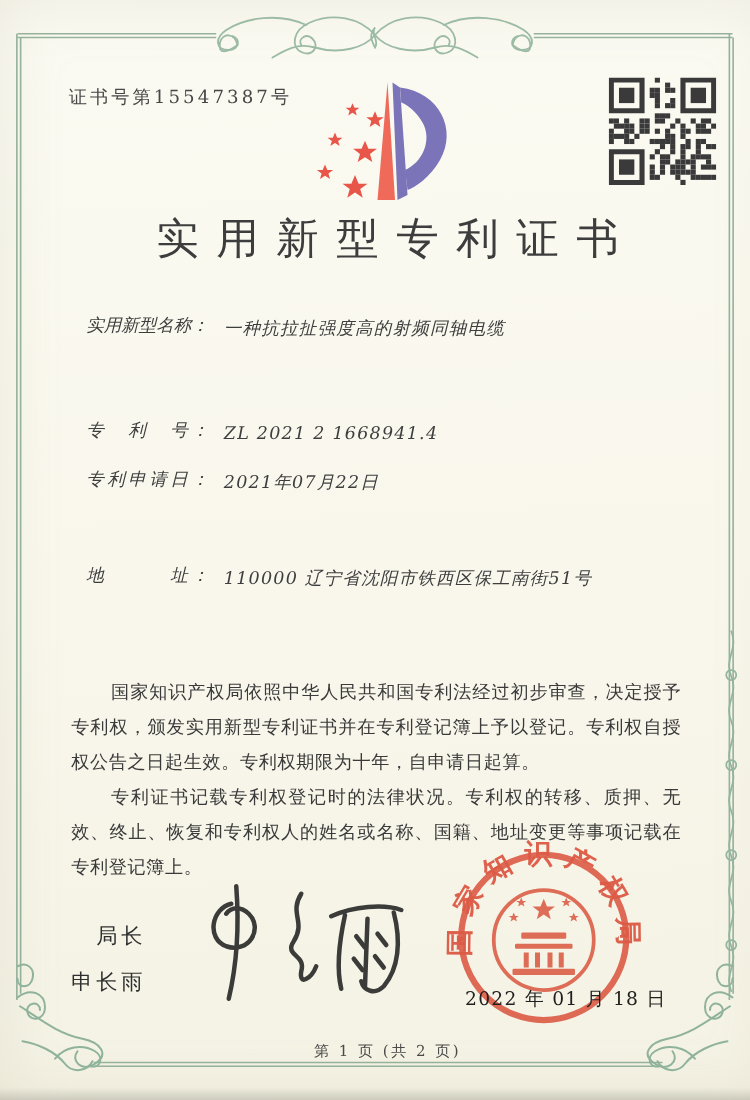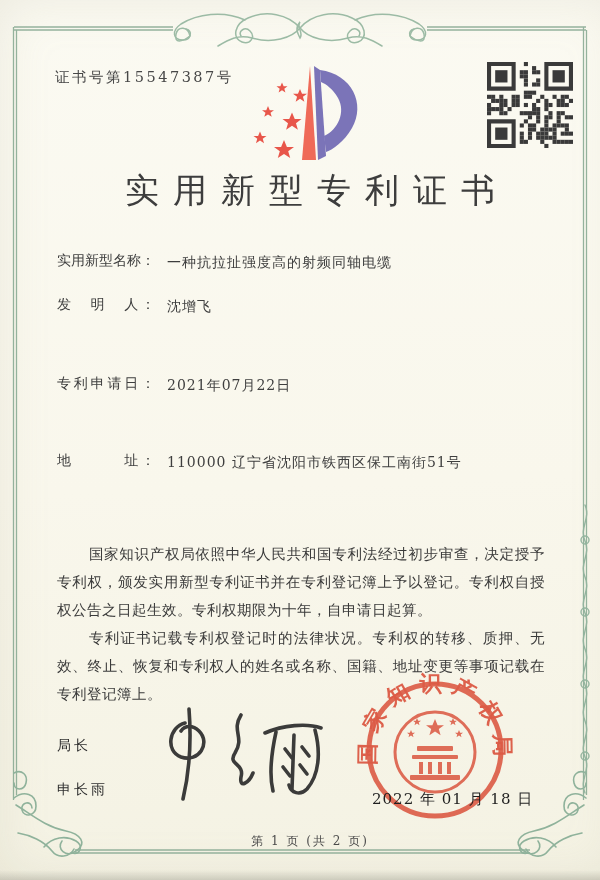--- a/index.html
+++ b/index.html
@@ -12,31 +12,31 @@
     padding-left:20px;
   }
   .page::after{content:""; position:absolute; left:0; right:0; bottom:0; height:10px;
     background:linear-gradient(to top, rgba(90,90,80,.22), rgba(0,0,0,0)); pointer-events:none;}
   .frame{position:absolute; inset:0; z-index:0;}
   .cert-no{position:absolute; left:55px; top:68px; font-size:14.5px; color:#474747; letter-spacing:2.5px; z-index:1;}
   .logo{position:absolute; left:248px; top:60px; z-index:1;}
   .qr{position:absolute; left:487px; top:62px; z-index:1;}
   .title{position:absolute; left:0; top:168px; width:100%; text-align:center;
     font-size:34px; color:#3d3d3d; letter-spacing:14px; z-index:1; text-indent:14px;}
-  .row{position:absolute; left:57px; white-space:nowrap; z-index:1; color:#3e3e3e;}
+  .row{position:absolute; left:69px; white-space:nowrap; z-index:1; color:#3e3e3e;font-style:italic;}
   .row .lbl{display:inline-block; width:98px; font-size:14px; text-align:justify; text-align-last:justify; vertical-align:top;}
   .row .val{font-size:14px; letter-spacing:1px; margin-left:12px;}
   .row .lbl2{font-size:14px;}
   .grant-no{position:absolute; left:243px; top:0; white-space:nowrap;}
   .paras{position:absolute; left:57px; top:524px; width:488px; z-index:1;margin-top:16px;}
   .paras p{margin:0; font-size:14.5px; line-height:28px; color:#3a3a3a;
     text-indent:2.2em; text-align:justify; letter-spacing:.5px;}
-  .director{position:absolute; left:57px; top:737px; z-index:1; color:#2f2f2f; font-size:14px; letter-spacing:3px;
-    font-family:Liberation Serif, serif;}
-  .director .name{margin-top:26px;}
+  .director{position:absolute; left:57px; top:737px; z-index:1; color:#2f2f2f; font-size:17px; letter-spacing:3px;
+    font-family:Liberation Serif, serif;text-align:right;}
+  .director .name{margin-top:14px;}
   .signature{position:absolute; left:155px; top:703px; z-index:1;}
   .seal{position:absolute; left:353px; top:668px; z-index:2; mix-blend-mode:multiply; opacity:.92;}
   .seal-date{position:absolute; left:372px; top:790px; z-index:3; font-size:15px; color:#1f1f1f; letter-spacing:1px; white-space:nowrap;}
   .footer{position:absolute; left:0; top:833px; width:100%; text-align:center; font-size:12px; color:#4a4a4a; letter-spacing:2px; z-index:1;}
 </style>
 </head>
 <body>
 
 <div class="page">
 
@@ -238,22 +238,22 @@
         <path d="M0,14h7v7h-7z M1,15v5h5v-5z" fill-rule="evenodd"></path>
         <rect x="2" y="16" width="3" height="3"></rect>
       </g>
     </svg>
 
   <div class="title">实用新型专利证书</div>
 
   <div class="row" style="top:252px">
     <span class="lbl">实用新型名称：</span><span class="val">一种抗拉扯强度高的射频同轴电缆</span>
   </div>
-  <div class="row" style="top:296px">
-    <span class="lbl">发　明　人：</span><span class="val">沈增飞</span>
+  <div class="row" style="top:336px">
+    <span class="lbl">专　利　号：</span><span class="val">ZL 2021 2 1668941.4</span>
   </div>
   <div class="row" style="top:375px">
     <span class="lbl">专利申请日：</span><span class="val">2021年07月22日</span>
   </div>
   <div class="row" style="top:452px">
     <span class="lbl">地　　　址：</span><span class="val">110000 辽宁省沈阳市铁西区保工南街51号</span>
   </div>
 
   <div class="paras">
     <p>国家知识产权局依照中华人民共和国专利法经过初步审查，决定授予专利权，颁发实用新型专利证书并在专利登记簿上予以登记。专利权自授权公告之日起生效。专利权期限为十年，自申请日起算。</p>

